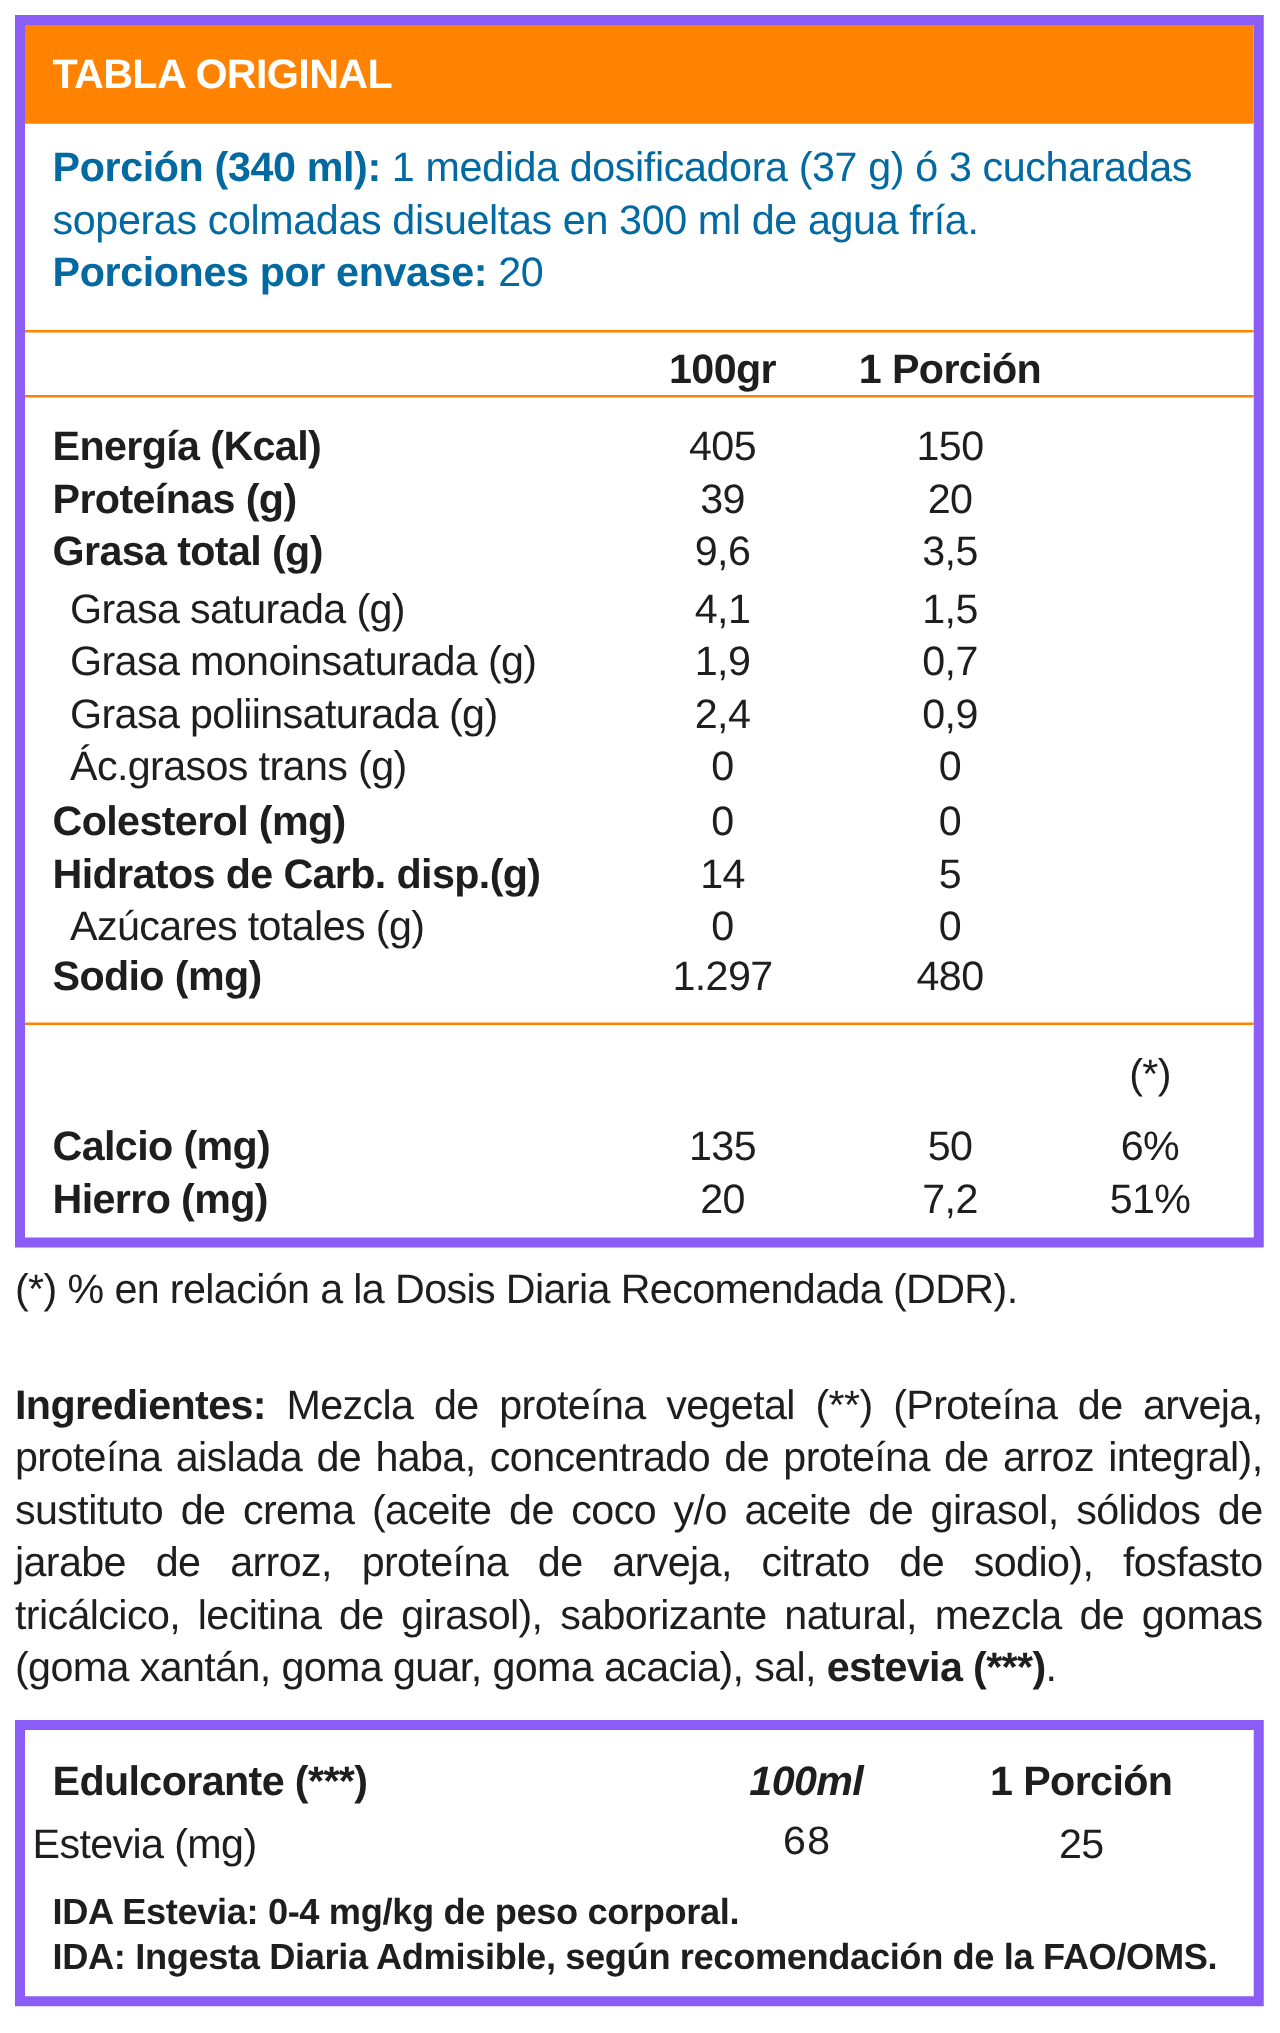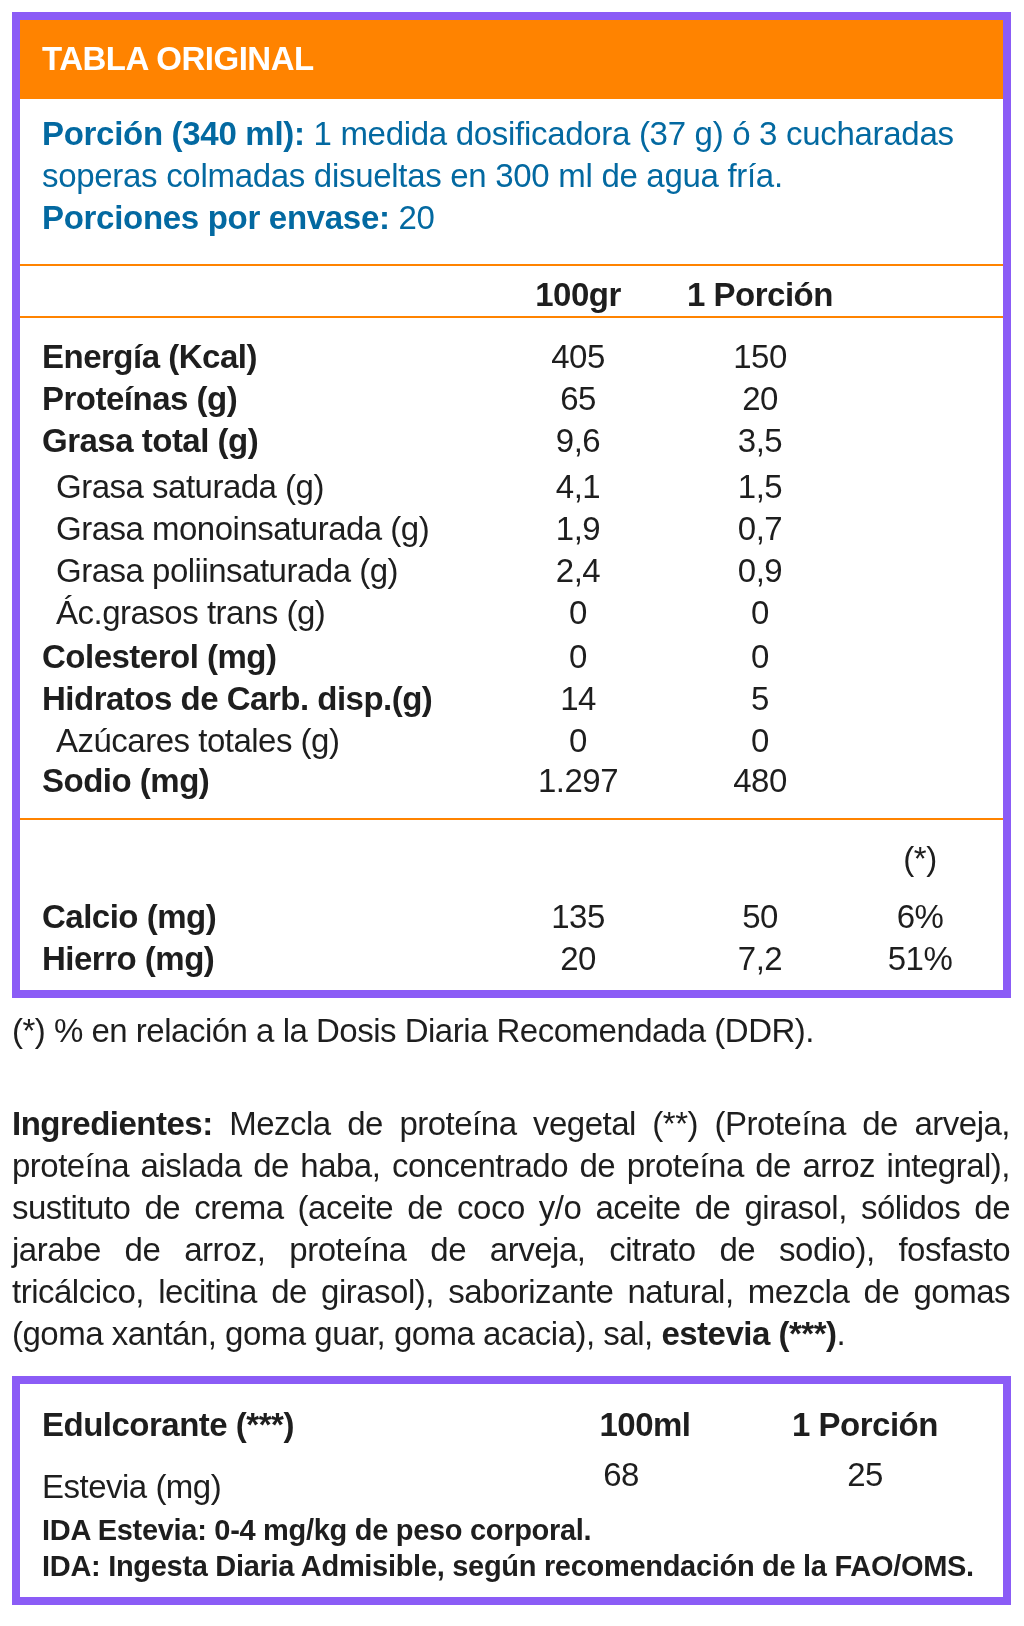--- a/index.html
+++ b/index.html
@@ -87,21 +87,21 @@
   <div class="hline" style="top:296px"></div>
 
   <div id="nutrient-rows">
       <div class="row" style="top: 316px;">
         <span class="label bold">Energía (Kcal)</span>
         <span class="v v1">405</span>
         <span class="v v2">150</span>
       </div>
       <div class="row" style="top: 358px;">
         <span class="label bold">Proteínas (g)</span>
-        <span class="v v1">65</span>
+        <span class="v v1">39</span>
         <span class="v v2">20</span>
       </div>
       <div class="row" style="top: 400px;">
         <span class="label bold">Grasa total (g)</span>
         <span class="v v1">9,6</span>
         <span class="v v2">3,5</span>
       </div>
       <div class="row" style="top: 446px;">
         <span class="label sub">Grasa saturada (g)</span>
         <span class="v v1">4,1</span>
@@ -167,20 +167,20 @@
 </div>
 
 <div class="footnote">(*) % en relación a la Dosis Diaria Recomendada (DDR).</div>
 
 <div class="ingredients">
   <span class="b">Ingredientes:</span><span> Mezcla de proteína vegetal (**) (Proteína de arveja, proteína aislada de haba, concentrado de proteína de arroz integral), sustituto de crema (aceite de coco y/o aceite de girasol, sólidos de jarabe de arroz, proteína de arveja, citrato de sodio), fosfasto tricálcico, lecitina de girasol), saborizante natural, mezcla de gomas (goma xantán, goma guar, goma acacia), sal, </span><span class="b">estevia (***)</span><span>.</span>
 </div>
 
 <div class="box" id="sweet-box">
   <div class="sw-head" style="left:22px;top:22px;">Edulcorante (***)</div>
-  <div class="sw-head" style="left:555px;top:22px;width:140px;text-align:center;">100ml</div>
+  <div class="sw-head" style="left:555px;top:22px;width:140px;text-align:center;font-style:italic;">100ml</div>
   <div class="sw-head" style="left:755px;top:22px;width:180px;text-align:center;">1 Porción</div>
-  <div class="sw-val" style="left:22px;top:72px;width:auto;text-align:left;margin-top:12px;">Estevia (mg)</div>
-  <div class="sw-val" style="left:531px;top:72px;">68</div>
+  <div class="sw-val" style="left:6px;top:72px;width:auto;text-align:left;">Estevia (mg)</div>
+  <div class="sw-val" style="left:555px;top:72px;font-family:Liberation Mono, monospace;">68</div>
   <div class="sw-val" style="left:775px;top:72px;">25</div>
   <div class="sw-note" style="top:128px;">IDA Estevia: 0-4 mg/kg de peso corporal.</div>
   <div class="sw-note" style="top:164px;">IDA: Ingesta Diaria Admisible, según recomendación de la FAO/OMS.</div>
 </div>
 
 </body></html>

